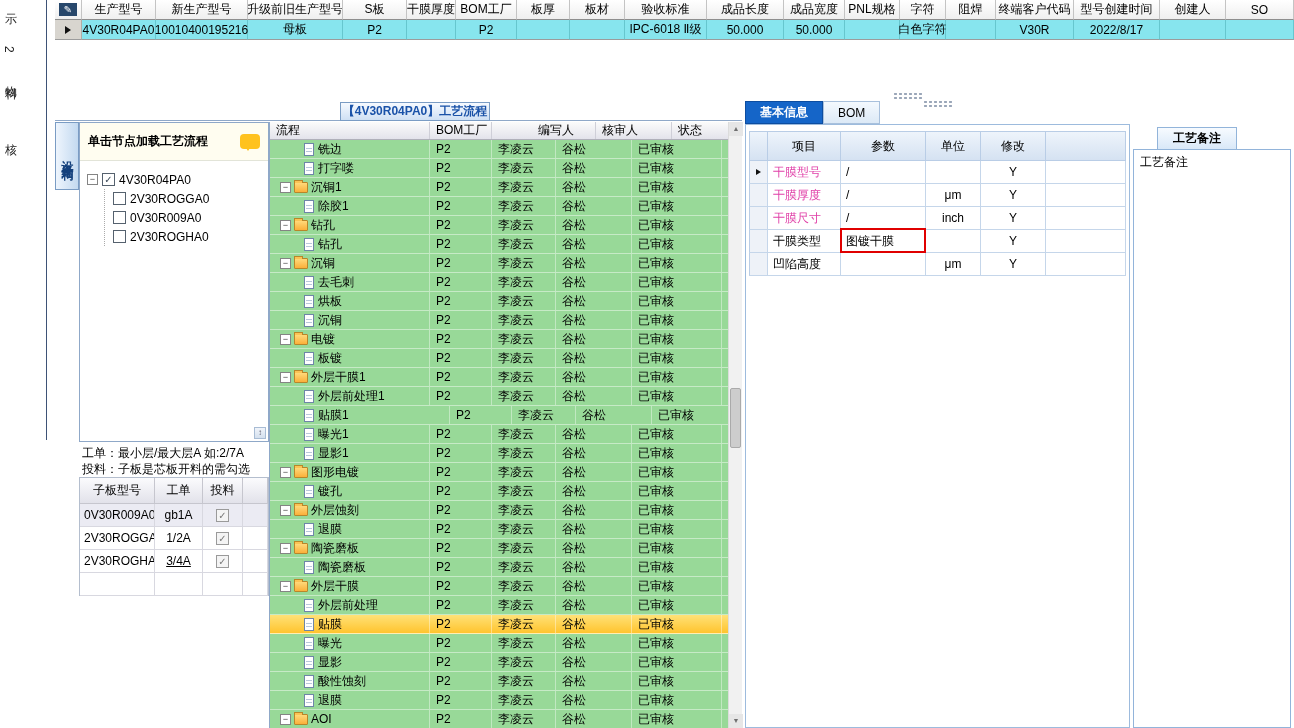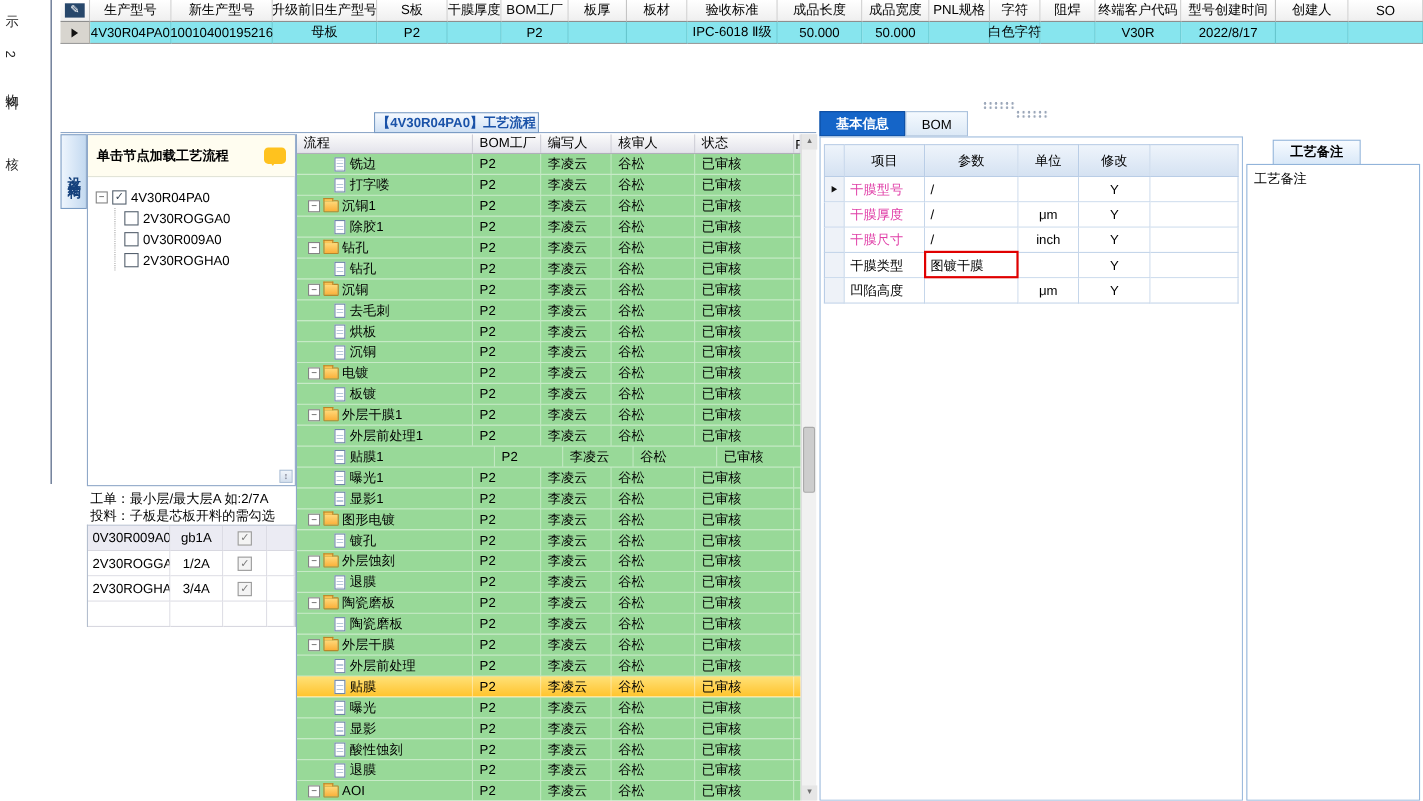--- a/index.html
+++ b/index.html
@@ -218,58 +218,64 @@
           </div>
         </div>
       </div>
     <div id="tree-resize">↕</div>
   </div>
 
   <div id="note1">工单：最小层/最大层A 如:2/7A</div>
   <div id="note2">投料：子板是芯板开料的需勾选</div>
 
   <div id="subboard">
+      <div class="sbt-row">
+        <div class="sbt-hcell" style="width: 75px;">子板型号</div>
+        <div class="sbt-hcell" style="width: 48px;">工单</div>
+        <div class="sbt-hcell" style="width: 40px;">投料</div>
+        <div class="sbt-hcell" style="width: 25px;"></div>
+      </div>
       <div class="sbt-row first">
         <div class="sbt-cell" style="width: 75px;">0V30R009A0</div>
         <div class="sbt-cell center" style="width: 48px;">gb1A</div>
         <div class="sbt-cell center" style="width: 40px;">
           <div class="sbt-check">✓</div>
         </div>
         <div class="sbt-cell" style="width: 25px;"></div>
       </div>
       <div class="sbt-row">
         <div class="sbt-cell" style="width: 75px;">2V30ROGGA0</div>
         <div class="sbt-cell center" style="width: 48px;">1/2A</div>
         <div class="sbt-cell center" style="width: 40px;">
           <div class="sbt-check">✓</div>
         </div>
         <div class="sbt-cell" style="width: 25px;"></div>
       </div>
       <div class="sbt-row">
         <div class="sbt-cell" style="width: 75px;">2V30ROGHA0</div>
-        <div class="sbt-cell center" style="width: 48px;">3/4A</div>
+        <div class="sbt-cell center" style="width: 48px; text-decoration: underline;">3/4A</div>
         <div class="sbt-cell center" style="width: 40px;">
           <div class="sbt-check">✓</div>
         </div>
         <div class="sbt-cell" style="width: 25px;"></div>
       </div>
       <div class="sbt-row">
         <div class="sbt-cell" style="width: 75px;"></div>
         <div class="sbt-cell" style="width: 48px;"></div>
         <div class="sbt-cell" style="width: 40px;"></div>
         <div class="sbt-cell" style="width: 25px;"></div>
       </div>
     </div>
 
   <div id="mid-divider"></div>
   <div id="process">
     <div id="pt-header">
         <div class="pt-hcell" style="width: 160px;">流程</div>
         <div class="pt-hcell" style="width: 62px;">BOM工厂</div>
-        <div class="pt-hcell" style="width: 64px;">编写人</div>
+        <div class="pt-hcell" style="width: 64px; margin-left: 40px;">编写人</div>
         <div class="pt-hcell" style="width: 76px;">核审人</div>
         <div class="pt-hcell" style="width: 90px;">状态</div>
         <div class="pt-hcell" style="width: 6px; padding-left: 1px;">P</div>
       </div>
     <div id="pt-body">
         <div class="pt-row">
           <div class="pt-cell name doc" style="width: 160px;">
             <div class="doc-icon"></div>
             <div class="plabel">铣边</div>
           </div>

